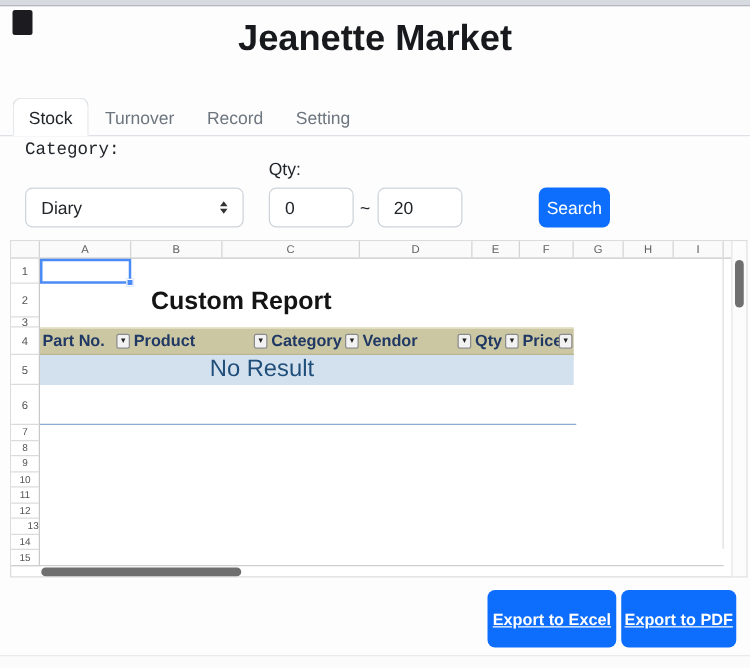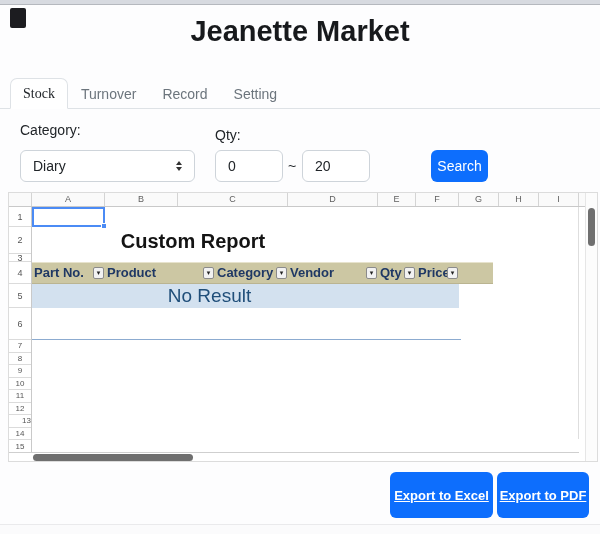--- a/index.html
+++ b/index.html
@@ -13,24 +13,24 @@
   .abs { position:absolute; }
 
   #topbar { left:0; top:0; width:600px; height:5px; background:#d7dae0; border-bottom:1px solid #b5b8be; }
   #artifact { left:10px; top:8px; width:16px; height:20px; background:#1c1c20; border-radius:2px; }
 
   #app-title { left:0; top:15px; width:600px; text-align:center; font-size:29px; font-weight:bold; color:#17191c; }
 
   #tabbar { left:0; top:77px; width:600px; height:32px; border-bottom:1px solid var(--tabborder); padding-left:10px; display:flex; align-items:flex-end; }
   .tab { font-size:14px; height:31px; padding:7px 12px; color:var(--muted); background:transparent;
          border:1px solid transparent; border-radius:7px 7px 0 0; margin-bottom:-1px; cursor:pointer; }
-  .tab.active { background:#fff; border-color:var(--tabborder); border-bottom-color:#fff; color:#212529;font-family:Liberation Serif, serif; }
+  .tab.active { background:#fff; border-color:var(--tabborder); border-bottom-color:#fff; color:#212529; }
 
   .form-label { font-size:14px; color:#212529; }
-  #cat-label { left:20px; top:122px; }
+  #cat-label { left:20px; top:112px;font-family:Liberation Mono, monospace; }
   #qty-label { left:215px; top:127px; }
   #cat-select { left:20px; top:150px; width:175px; height:32px; border:1px solid #ced4da; border-radius:6px;
                 background:#fff; font-size:14px; color:#212529; display:flex; align-items:center; padding:0 12px; cursor:default; }
   #sel-arrows { margin-left:auto; display:flex; flex-direction:column; gap:2px; }
   #sel-arrows i { display:block; width:0; height:0; border-left:3.5px solid transparent; border-right:3.5px solid transparent; }
   #sel-arrows .up   { border-bottom:4px solid #333; }
   #sel-arrows .down { border-top:4px solid #333; }
   .qty-input { height:32px; width:68px; border:1px solid #ced4da; border-radius:6px; padding:0 12px;
                font-size:14px; color:#212529; font-family:"Liberation Sans",sans-serif; background:#fff; }
   #qty-min { left:215px; top:150px; }
@@ -47,21 +47,21 @@
   #gutter { left:0; top:14px; width:23px; border-right:1px solid #c9c9c9; background:#fff; }
   .rowcell { text-align:center; color:#555; border-bottom:1px solid #dbdbdb; }
   #right-edge { left:569px; top:14px; width:1px; height:232px; background:#dedede; }
 
   #selection { left:23px; top:14px; width:73px; height:20px; border:2px solid var(--sel); background:transparent; }
   #sel-handle { position:absolute; right:-4px; bottom:-4px; width:6px; height:6px; background:var(--sel); border:1px solid #fff; }
 
   #report-title { left:23px; top:35px; width:322px; height:26px; line-height:26px; text-align:center;
                   font-size:20px; font-weight:bold; color:#141414; }
 
-  #thead { left:23px; top:69px; width:461px; height:22px; display:flex; background:var(--hdrbg);
+  #thead { left:23px; top:69px; width:427px; height:22px; display:flex; background:var(--hdrbg);
            border-top:1px solid #e7e3cd; border-bottom:1px solid #bab491; }
   .hcell { position:relative; font-size:13px; font-weight:bold; color:var(--hdrtext); line-height:20px; padding-left:2px;
            white-space:nowrap; overflow:hidden; }
   .fbtn { position:absolute; right:1px; top:4px; width:11px; height:12px; background:#f2f2f2; border:1px solid #8b8b8b;
           border-radius:2px; font-size:7px; line-height:10px; text-align:center; color:#222; font-weight:normal; cursor:pointer; }
 
   #noresult { left:23px; top:91px; width:427px; height:24px; background:var(--emptybg); }
   #noresult span { display:block; width:355px; text-align:center; line-height:24px; font-size:19px; color:var(--emptytext); }
 
   #row6line { left:23px; top:146px; width:429px; height:1px; background:#8cabd0; }

